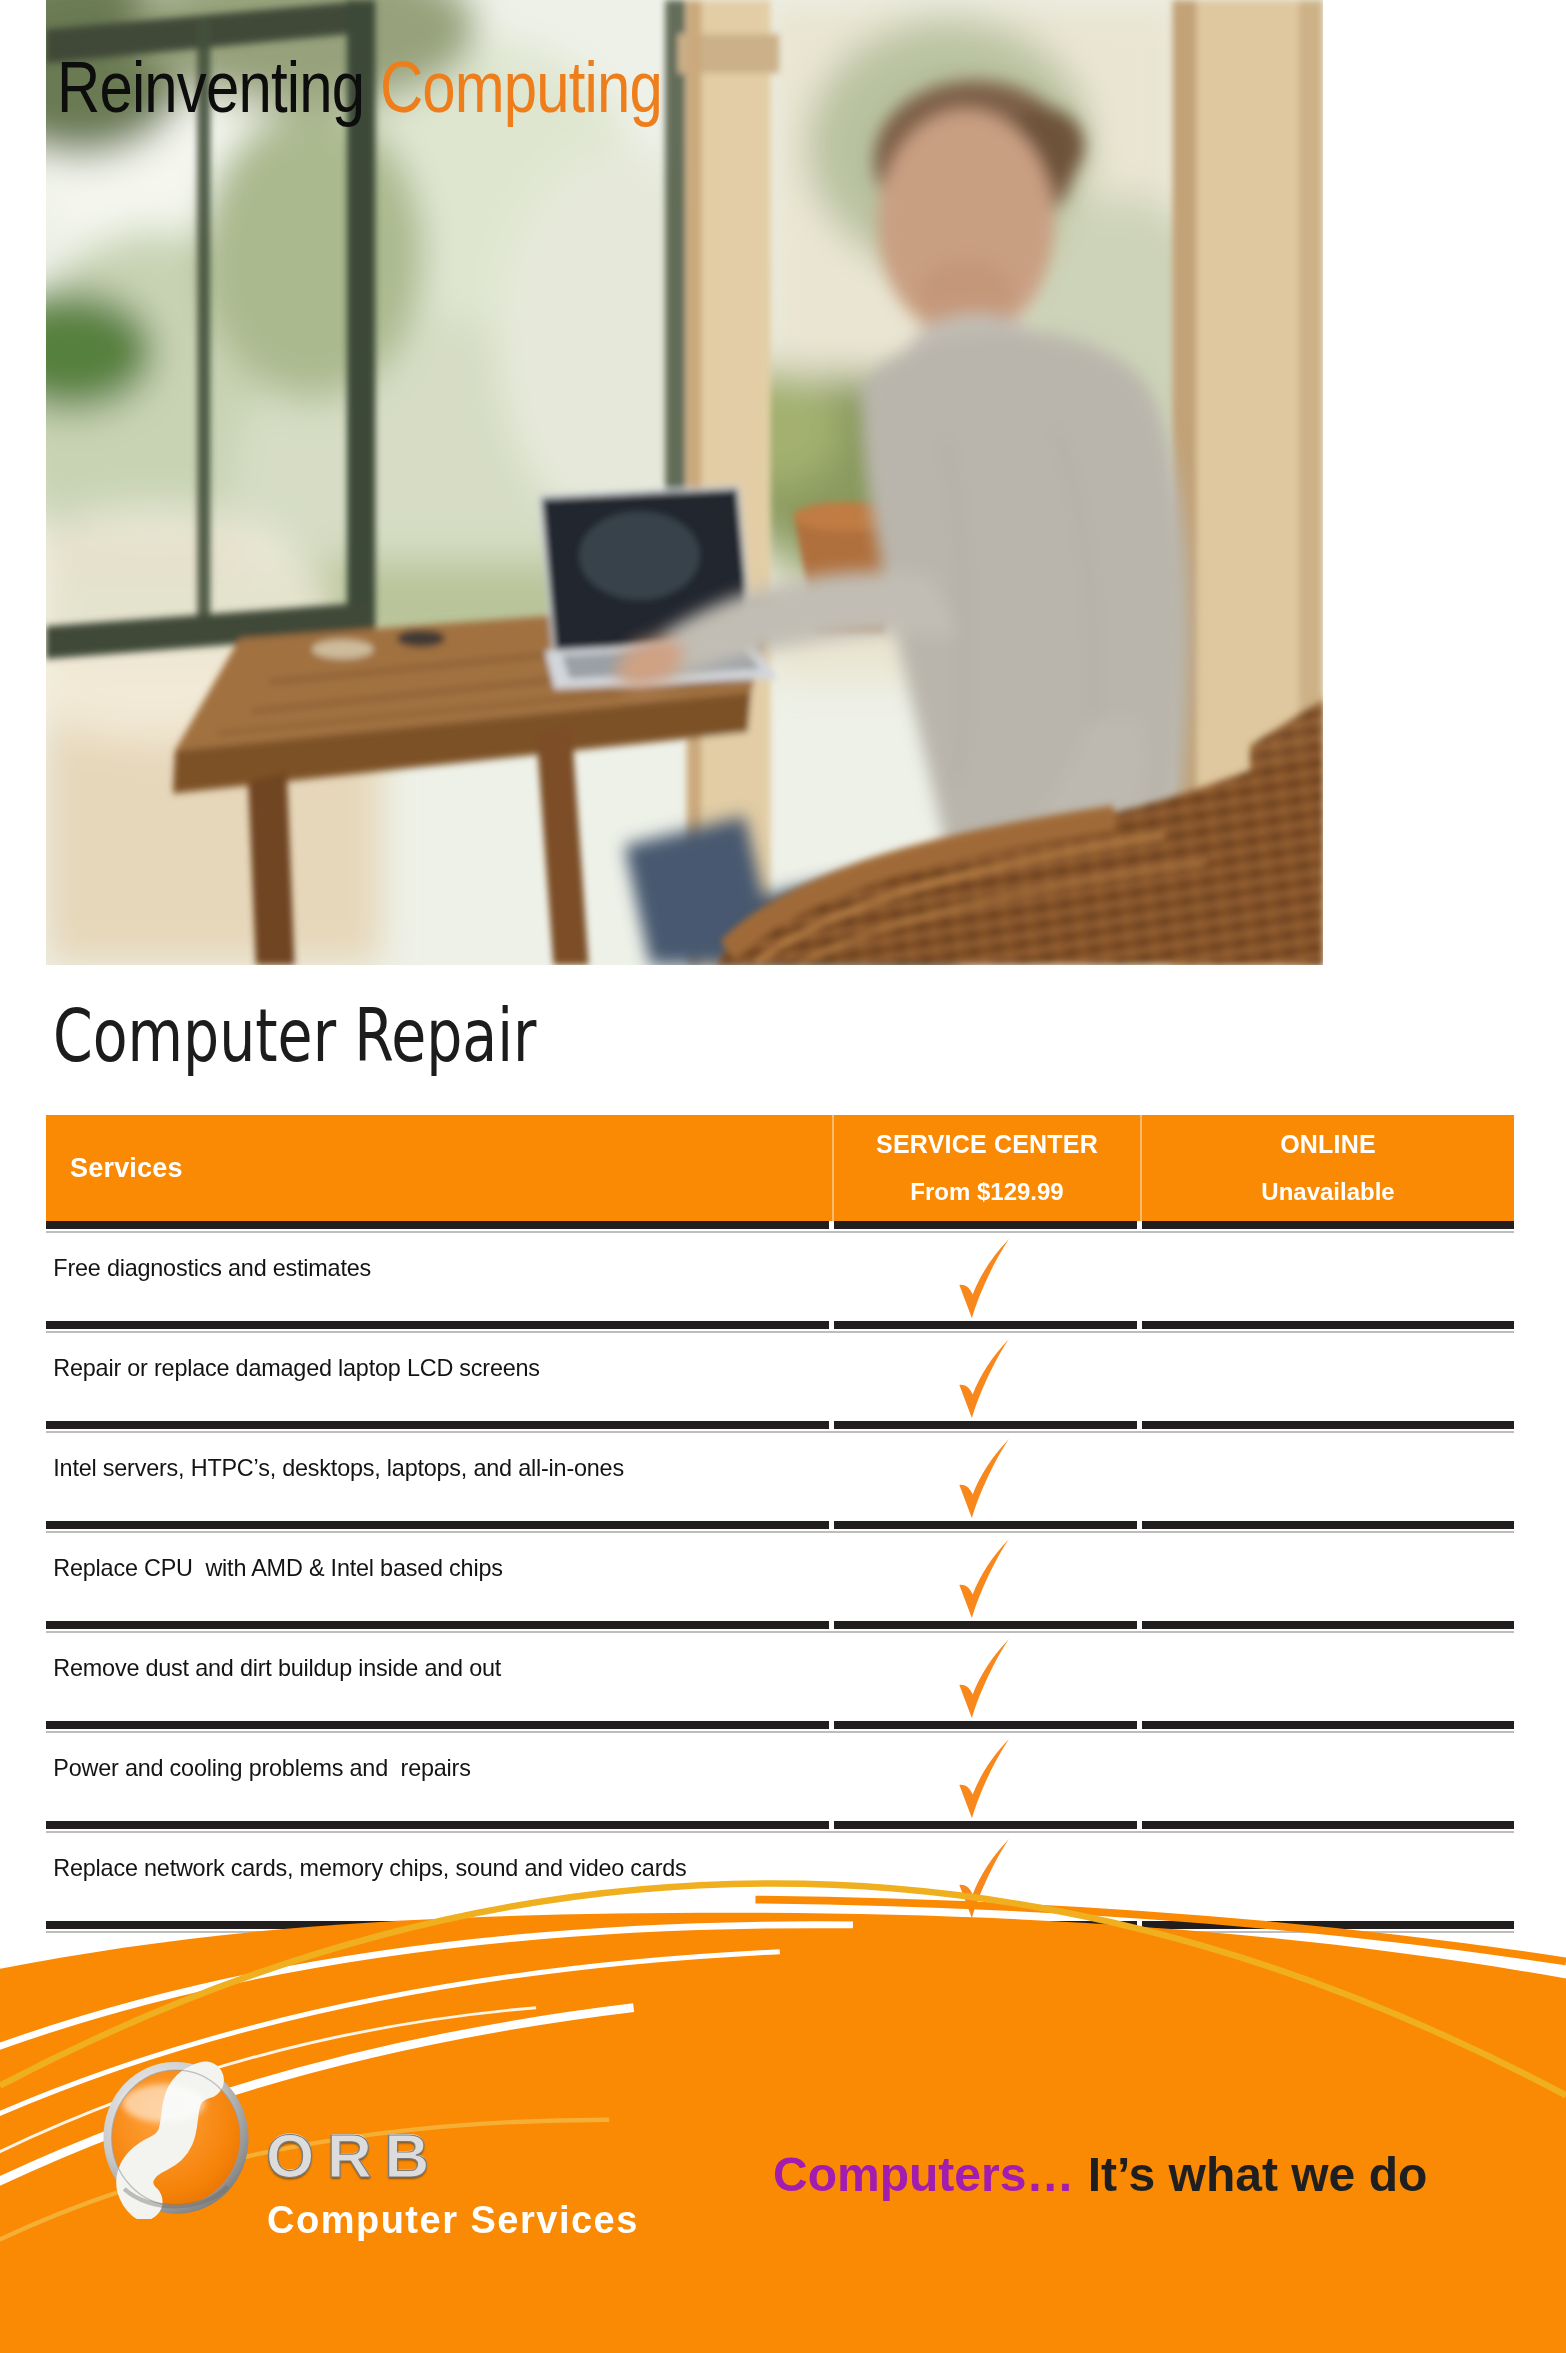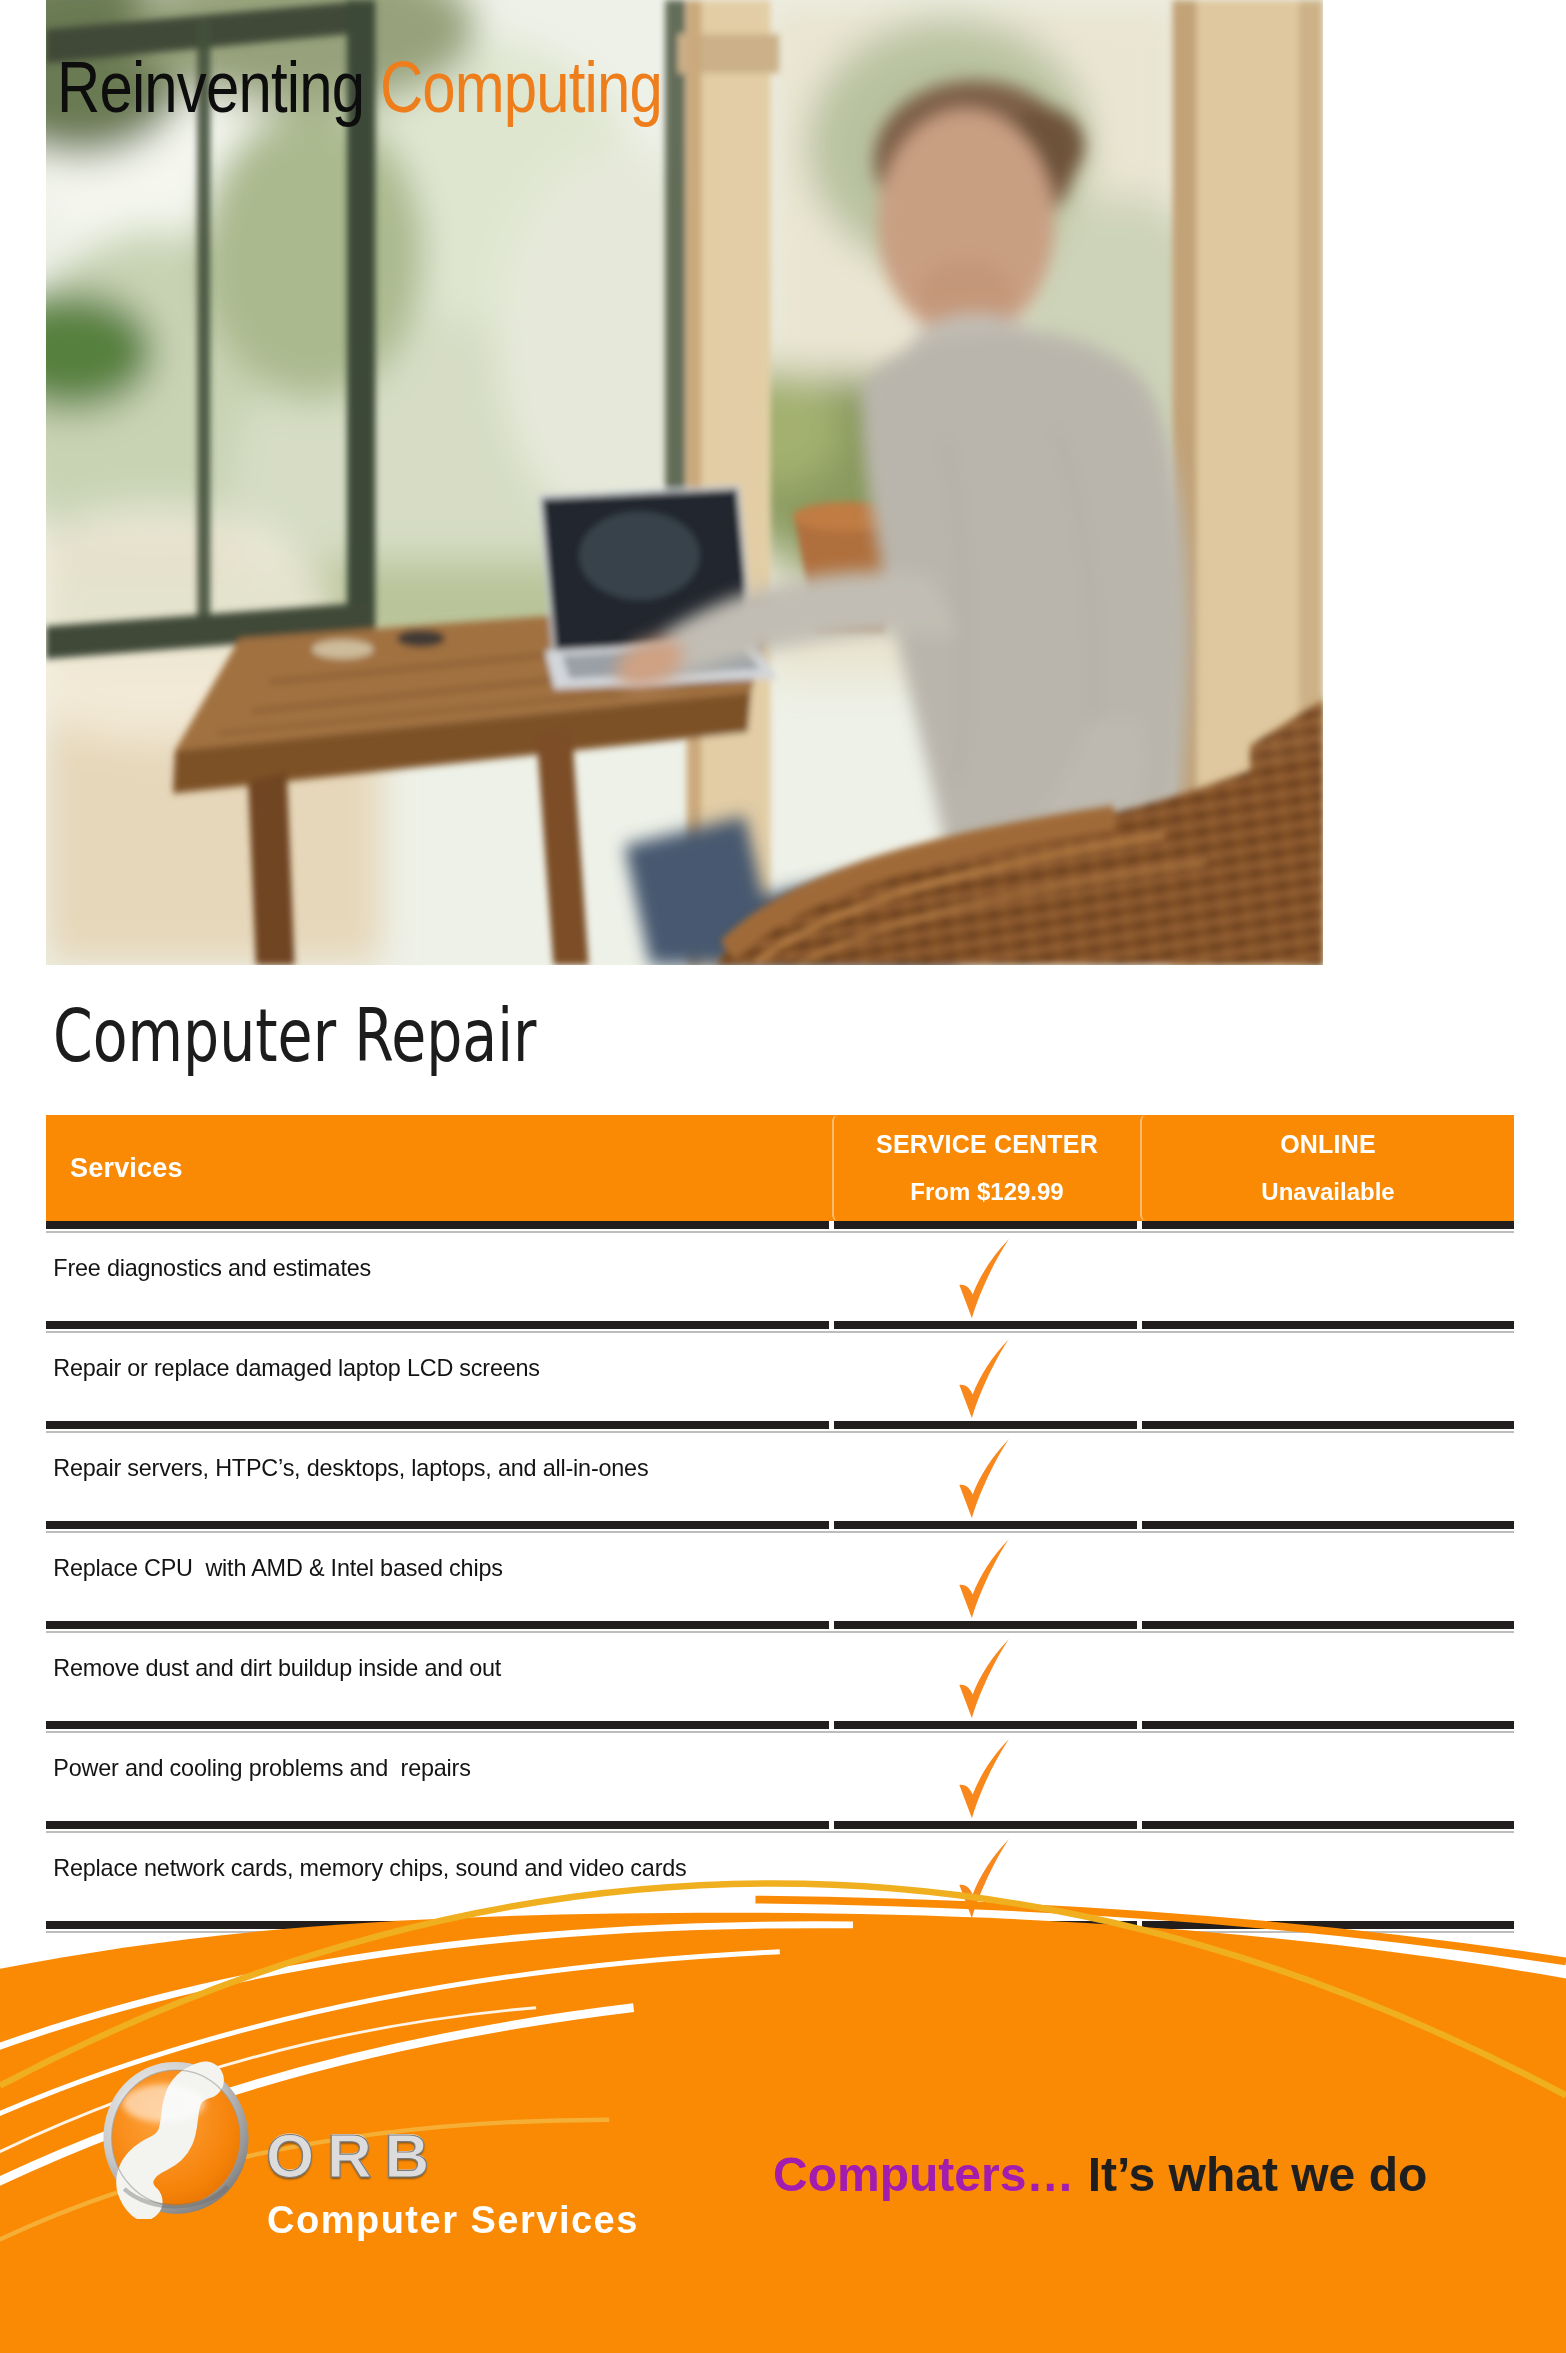--- a/index.html
+++ b/index.html
@@ -19,21 +19,21 @@
               font-family:"DejaVu Sans",sans-serif;font-weight:400;font-size:73px;color:#1c1c1c;
               transform:scaleX(.78);transform-origin:left top;white-space:nowrap;}
 
   
   .svc-table{position:absolute;left:46px;top:1115px;width:1468px;}
   .thead{display:grid;grid-template-columns:786px 308px 374px;height:106px;
          background:var(--orange,#FA8A04);color:#fff;}
   .th{box-sizing:border-box;display:flex;flex-direction:column;justify-content:center;
       align-items:center;gap:18.5px;}
   .th.c1{align-items:flex-start;padding-left:24px;}
-  .th.c2,.th.c3{border-left:2.4px solid rgba(255,255,255,.42);border-radius:6px;}
+  .th.c2,.th.c3{border-left:2.4px solid rgba(255,255,255,.42);}
   .th .lbl{font-size:25px;font-weight:700;letter-spacing:0.2px;}
   .th.c1 .lbl{font-size:27px;}
   .th .sub{font-size:24px;font-weight:700;}
 
   .rule{position:relative;height:11.7px;}
   .rule .bar{position:absolute;left:0;right:0;top:0;height:8.3px;background:var(--rule-dark,#221E1E);}
   .rule .shadow{position:absolute;left:0;right:0;top:9.7px;height:1.9px;background:var(--rule-shadow,#BDBDBD);}
   .rule .gap{position:absolute;top:0;height:8.3px;width:4.9px;background:#fff;}
   .rule .g1{left:783px;}
   .rule .g2{left:1091px;}
@@ -242,21 +242,21 @@
     <div class="rule">
       <i class="bar"></i>
       <i class="shadow"></i>
       <i class="gap g1"></i>
       <i class="gap g2"></i>
     </div>
   </div>
 
   <div class="trow">
     <div class="cell">
-      <span class="svc-label">Repair servers, HTPC’s, desktops, laptops, and all-in-ones</span>
+      <span class="svc-label">Intel servers, HTPC’s, desktops, laptops, and all-in-ones</span>
     </div>
     <div class="cell">
       <span class="chk">
         <svg viewBox="0 0 100 110">
           <path d="M14,63 L31,108 C38,83 57,37 81,1 C58,25 42,50 32,76 C28,66 21,62 14,63 Z" fill="#F8871C"></path>
         </svg>
       </span>
     </div>
     <div class="cell">
       

